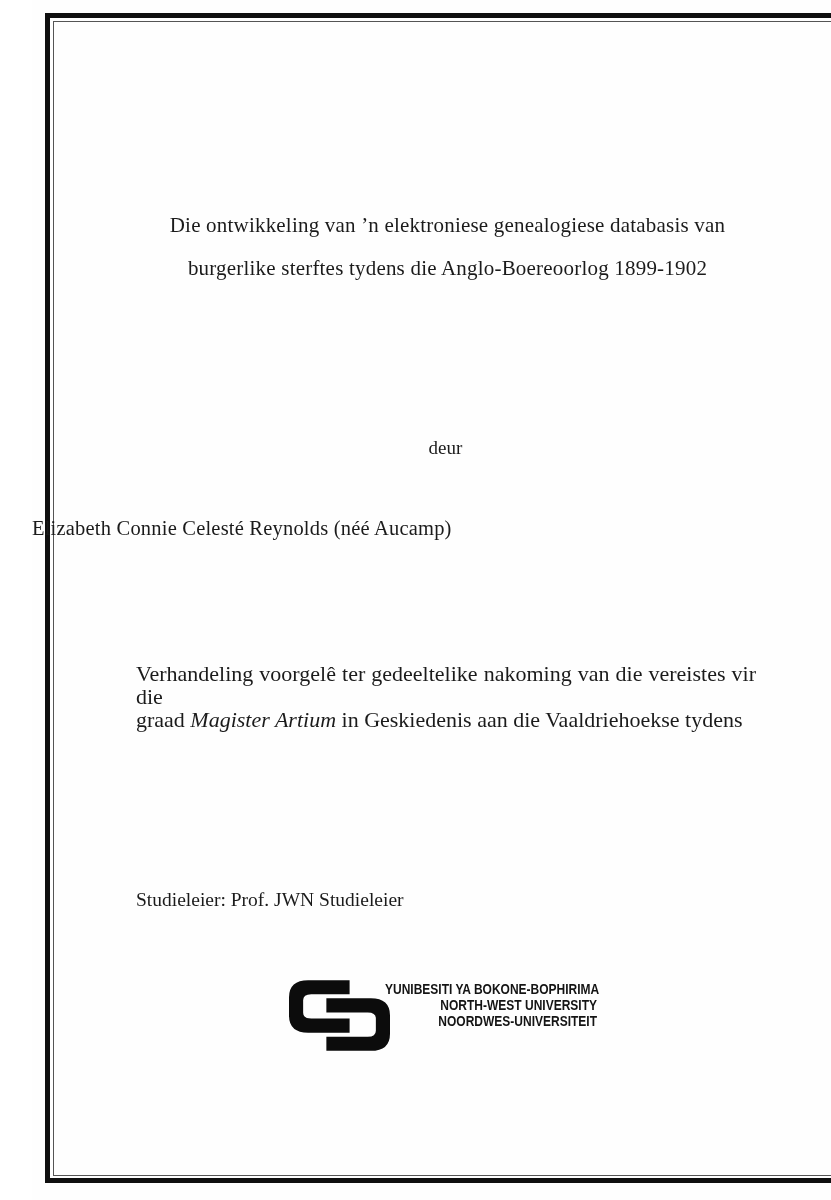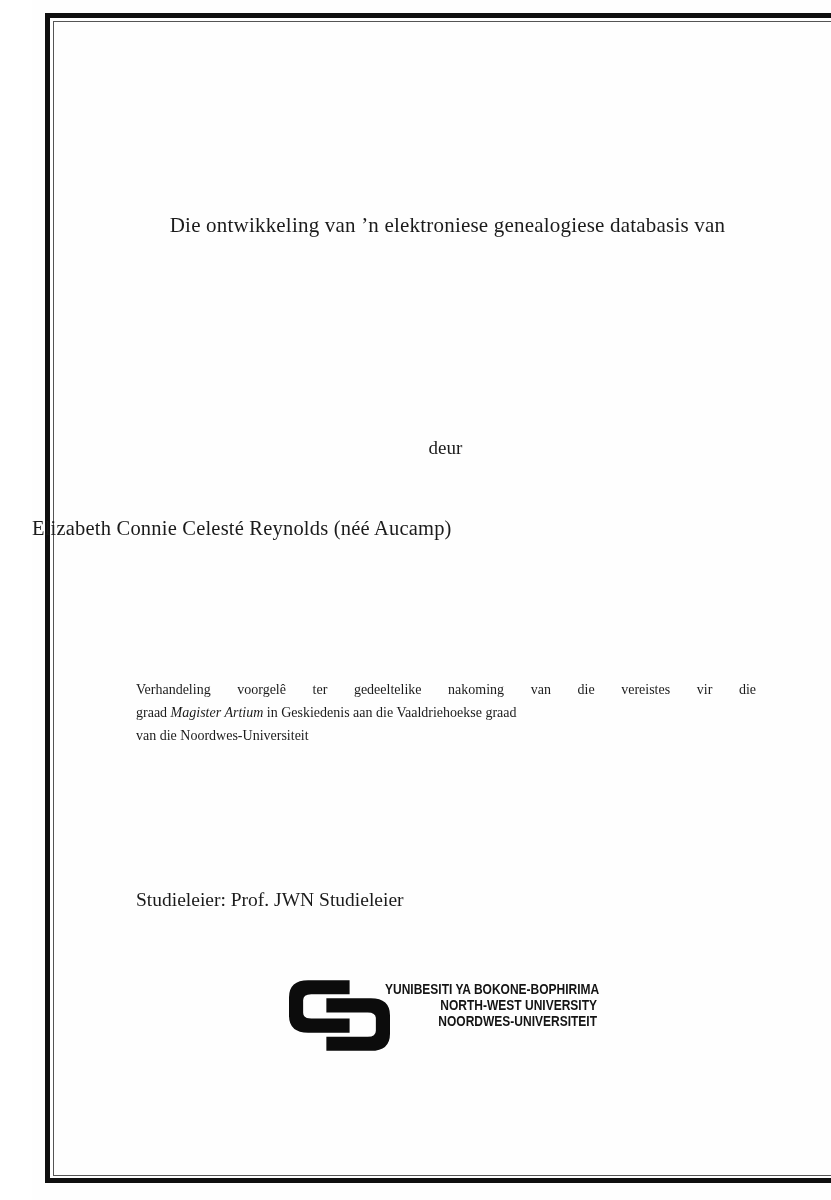--- a/index.html
+++ b/index.html
@@ -53,24 +53,24 @@
   .author {
     position: absolute;
     top: 517px;
     left: 0; right: 0;
     text-align: left;
     font-size: 20.5px;
     letter-spacing: 0.2px;
   }
   .submission {
     position: absolute;
-    top: 678px;
+    top: 662px;
     left: 104px;
     width: 620px;
-    font-size: 14px;
+    font-size: 22px;
     line-height: 23px;
   }
   .sub-line1 {
     text-align: justify;
     text-align-last: justify;
   }
   .italic { font-style: italic; }
   .supervisor-block {
     position: absolute;
     top: 886px;
@@ -106,30 +106,30 @@
 </head>
 <body>
 
 <div class="page">
 
   <div class="frame-outer"></div>
   <div class="frame-inner"></div>
 
   <h1 class="title">
     <span class="tline">Die ontwikkeling van ’n elektroniese genealogiese databasis van</span>
+    <span class="tline">burgerlike sterftes tydens die Anglo-Boereoorlog 1899-1902</span>
   </h1>
 
   <div class="byline">deur</div>
 
   <div class="author">Elizabeth Connie Celesté Reynolds (néé Aucamp)</div>
 
   <div class="submission">
     <div class="sub-line1">Verhandeling voorgelê ter gedeeltelike nakoming van die vereistes vir die</div>
-    <div class="sub-line2"><span>graad </span><span class="italic">Magister Artium</span><span> in Geskiedenis aan die Vaaldriehoekse graad</span></div>
-    <div class="sub-line3">van die Noordwes-Universiteit</div>
+    <div class="sub-line2"><span>graad </span><span class="italic">Magister Artium</span><span> in Geskiedenis aan die Vaaldriehoekse tydens</span></div>
   </div>
 
   <div class="supervisor-block">
     <div>Studieleier: Prof. JWN Studieleier</div>
   </div>
 
   <div class="logo">
     <svg class="logo-mark" viewBox="0 0 100 70" xmlns="http://www.w3.org/2000/svg">
       <path d="M60 0 H19 Q0 0 0 17 V35 Q0 52 19 52 H60 V38 H22 Q14 38 14 32 V20 Q14 14 22 14 H60 Z" fill="#0c0c0c"></path>
       <path d="M37 70 H81 Q100 70 100 53 V35 Q100 18 81 18 H37 V32 H78 Q86 32 86 38 V50 Q86 56 78 56 H37 Z" fill="#0c0c0c"></path>

